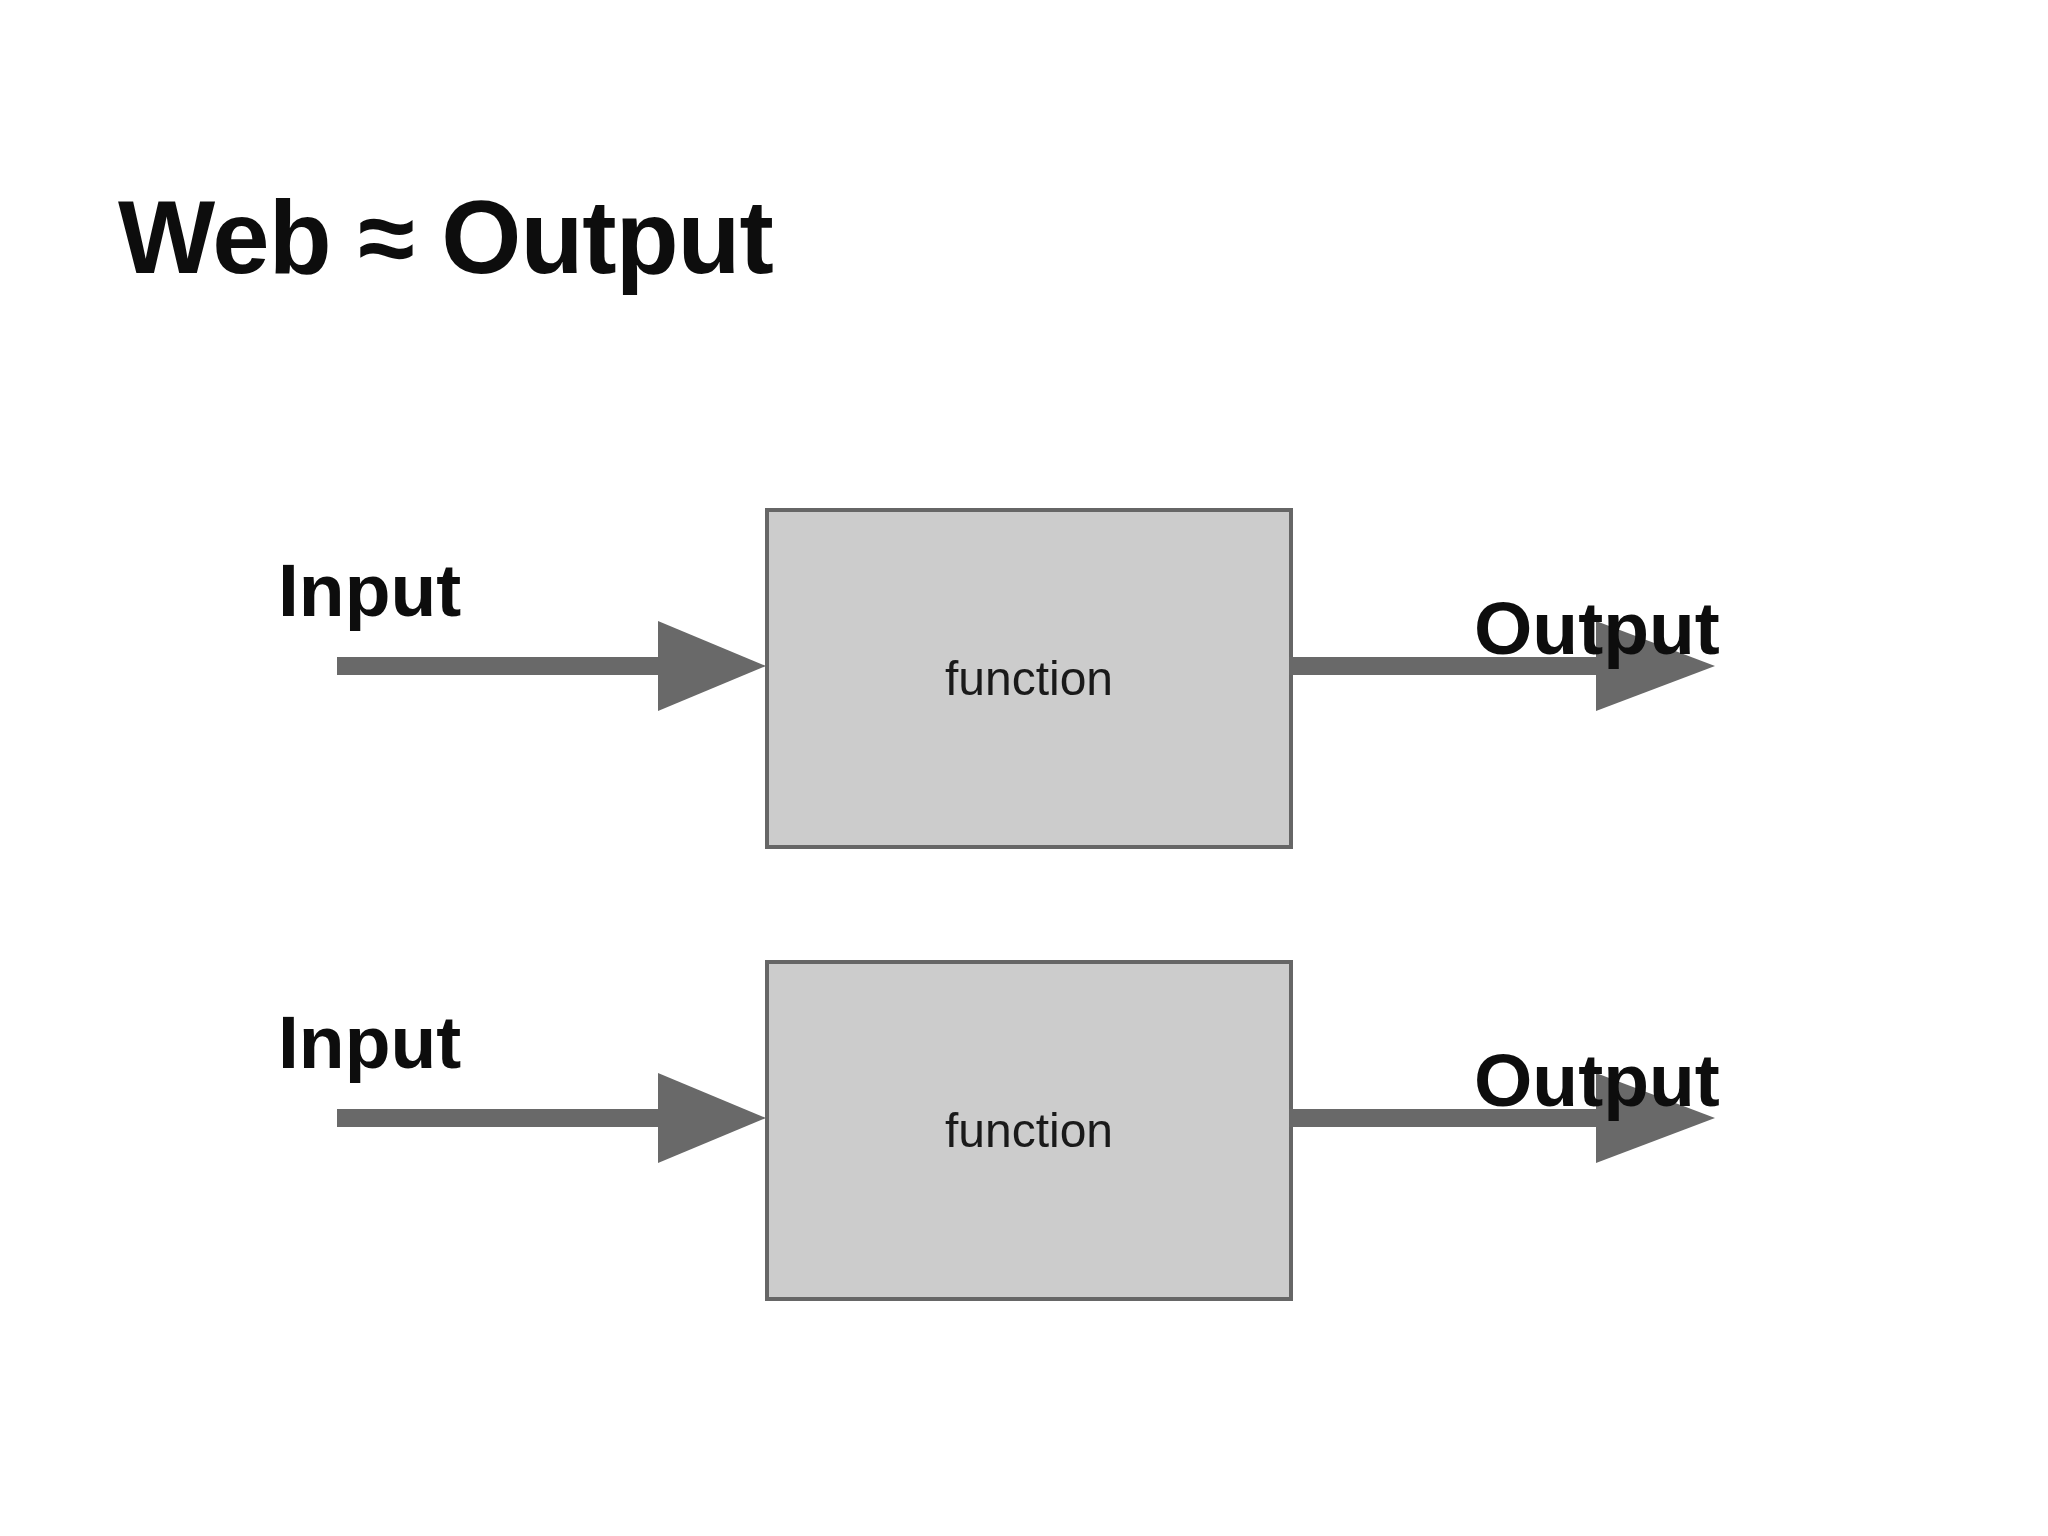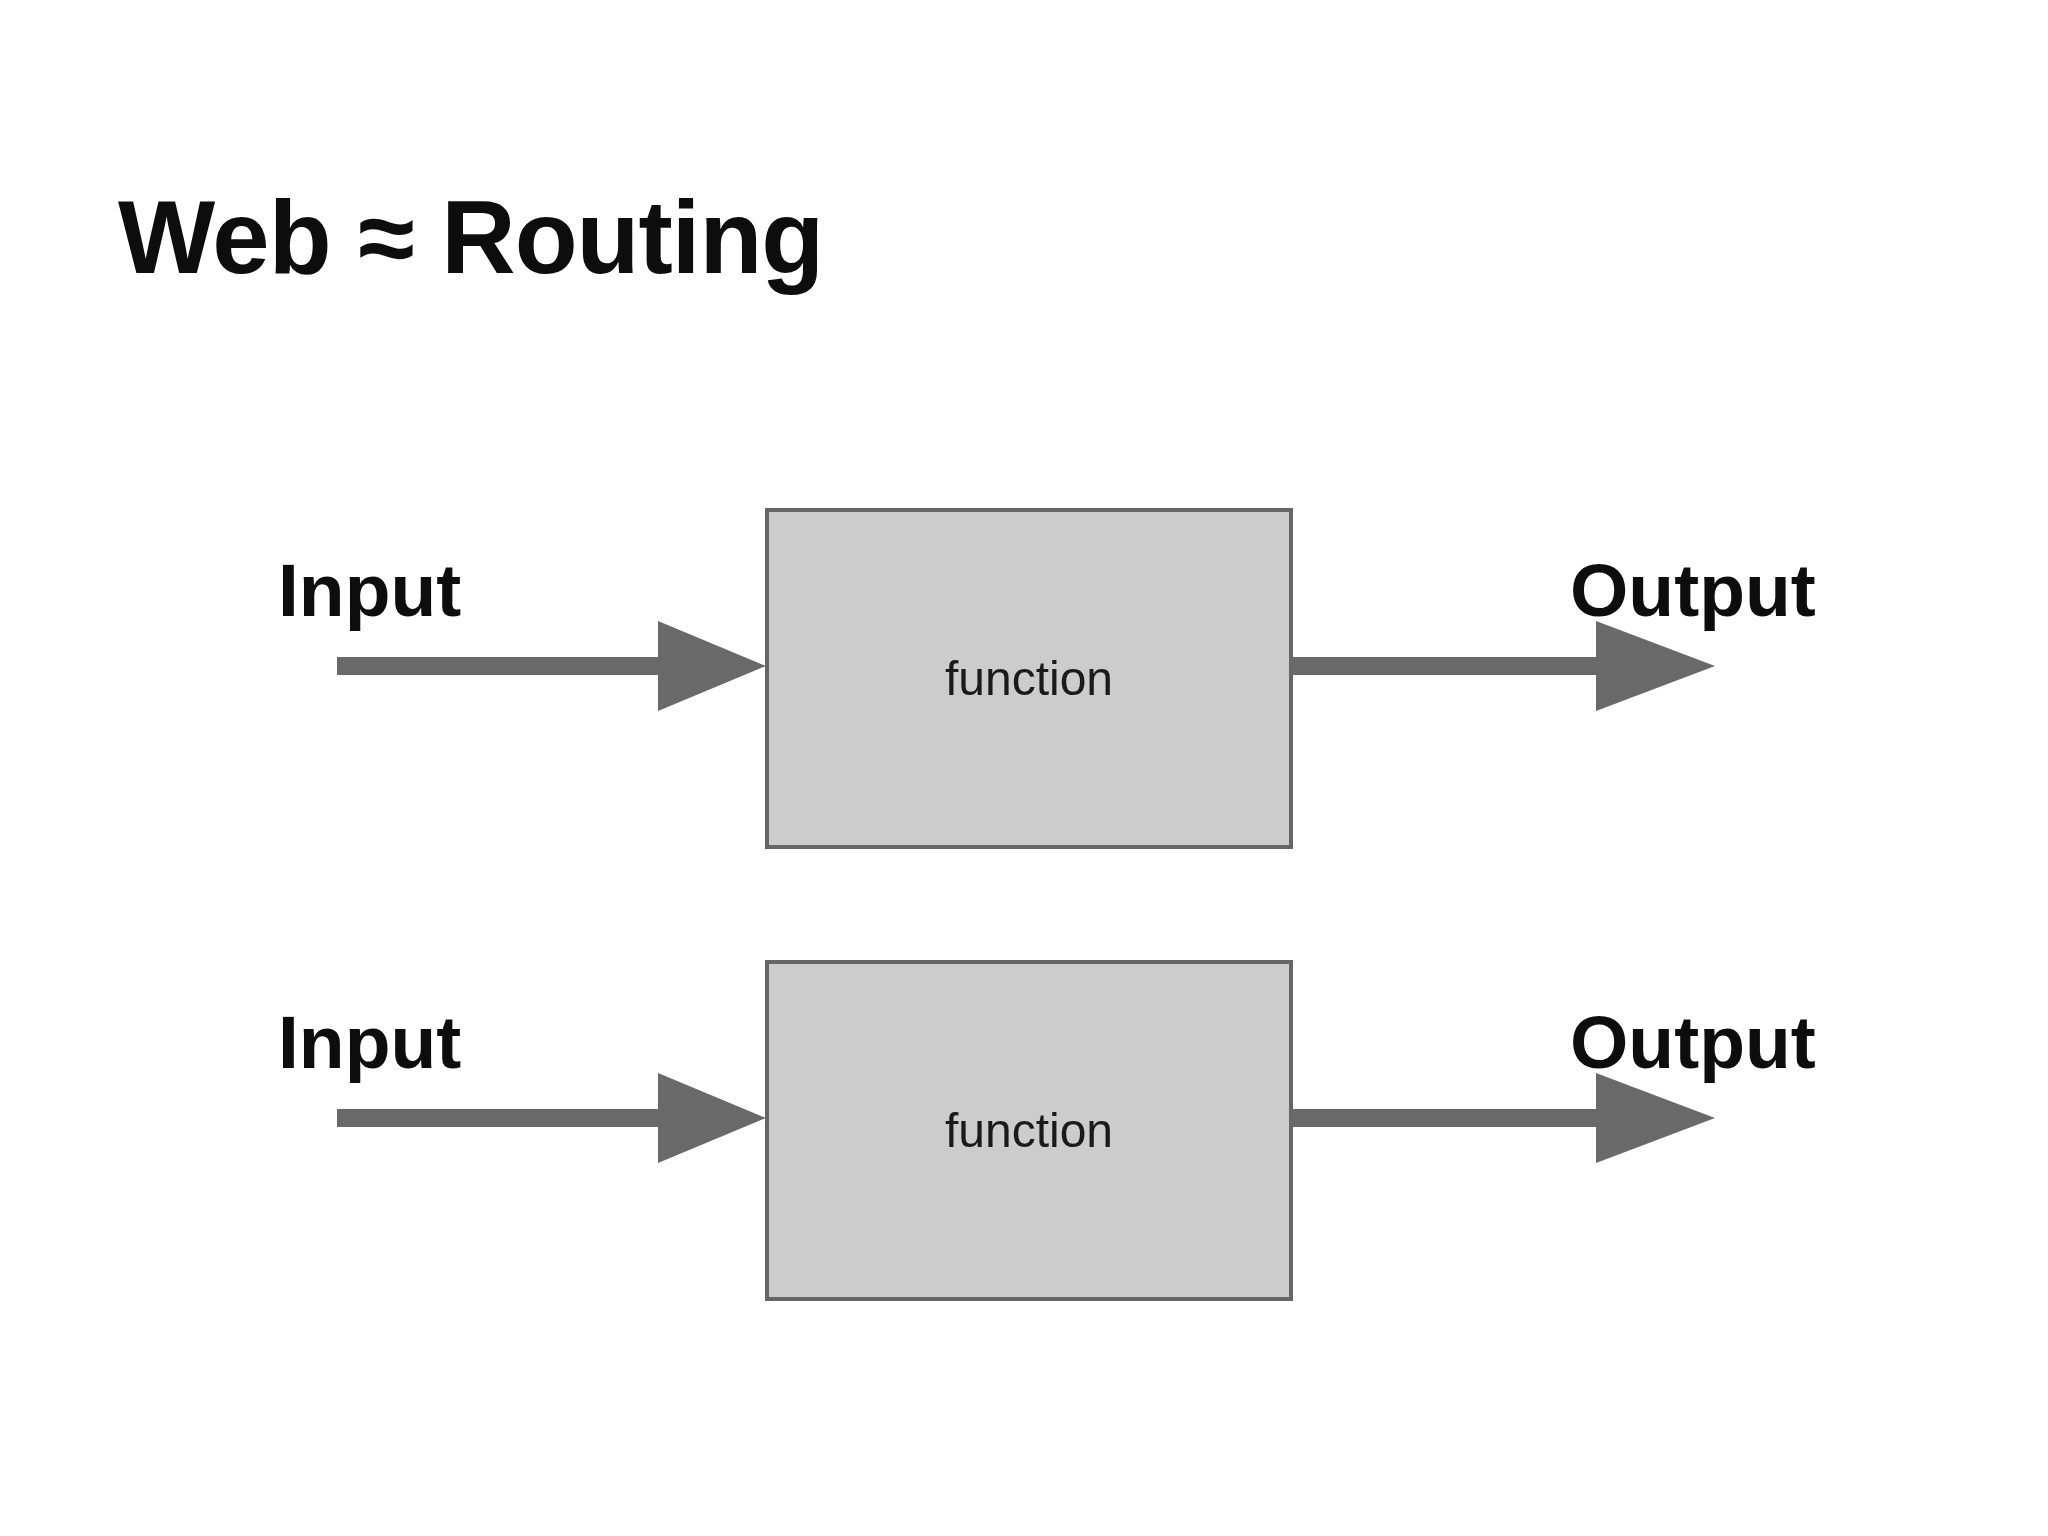--- a/index.html
+++ b/index.html
@@ -40,21 +40,21 @@
   .label{
     position:absolute;
     top:57px;
     font-size:75px;
     font-weight:700;
     color:var(--text);
     line-height:1;
     white-space:nowrap;
   }
   .label.input{left:278px;}
-  .label.output{left:1570px;}
+  .label.output{left:1474px;margin-top:38px;}
   .function-box{
     position:absolute;
     left:765px;
     top:12px;
     width:528px;
     height:341px;
     background:var(--box-fill);
     border:4px solid var(--box-border);
     display:flex;
     align-items:center;
@@ -83,21 +83,21 @@
     border-left:108px solid var(--arrow);
   }
   .head.in{left:658px;}
   .head.out{left:1596px;border-left-width:119px;}
 </style>
 </head>
 <body>
 
 <div class="slide">
 
-  <h1 class="title">Web ≈ Routing</h1>
+  <h1 class="title">Web ≈ Output</h1>
 
   <section class="flow-row row-1">
     <span class="label input">Input</span>
     <i class="shaft in"></i>
     <i class="head in"></i>
     <div class="function-box">
       <span class="function-label">function</span>
     </div>
     <i class="shaft out"></i>
     <i class="head out"></i>

